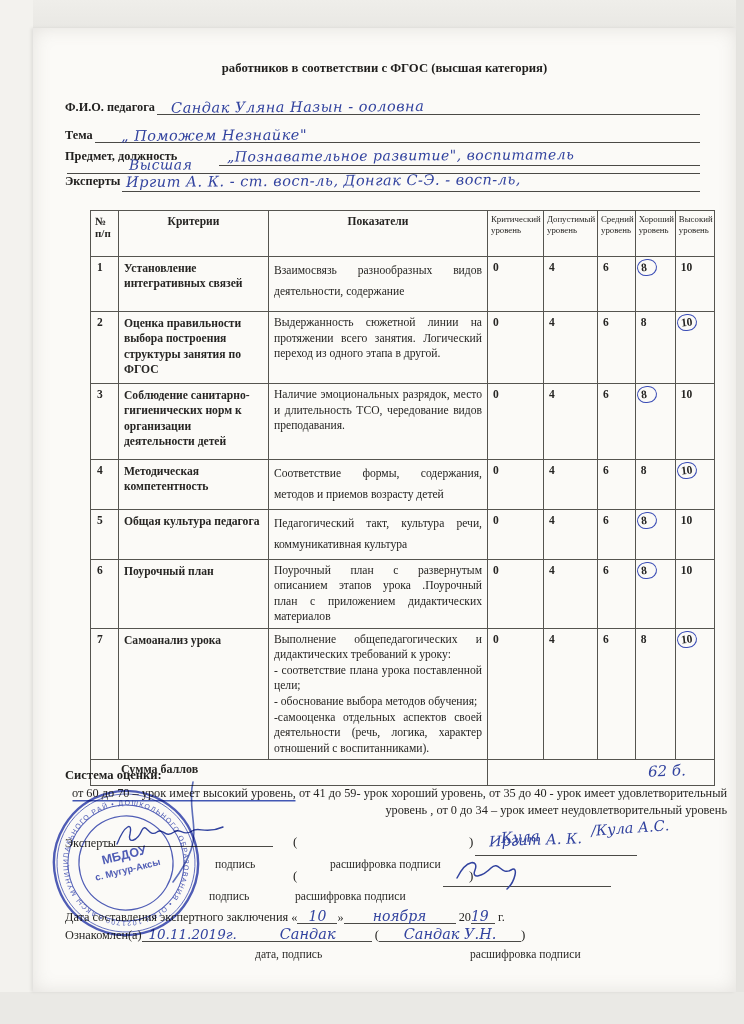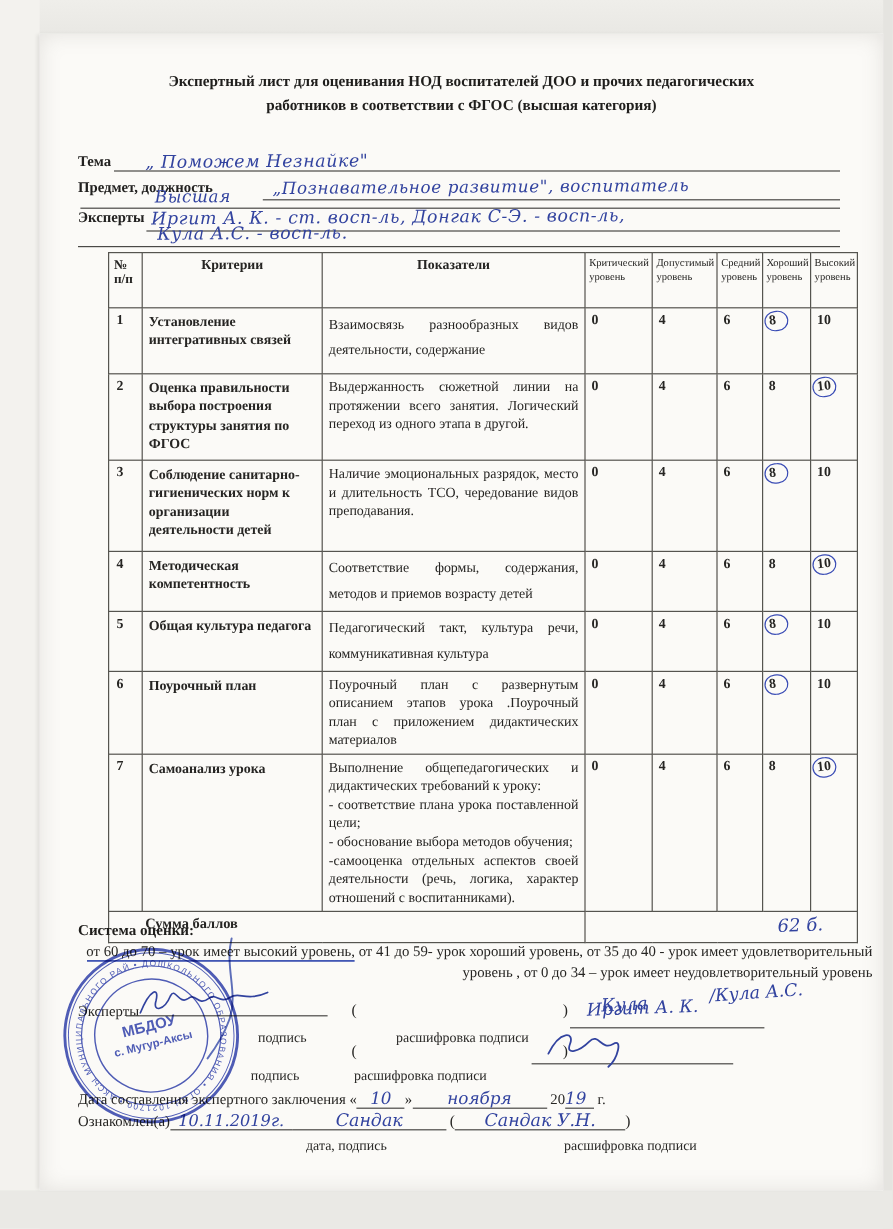--- a/index.html
+++ b/index.html
@@ -60,25 +60,30 @@
 
 <div class="scan-edge-top"></div>
 <div class="scan-edge-left"></div>
 <div class="scan-edge-right"></div>
 <div class="scan-edge-bottom"></div>
 
 <div class="page">
 
   
   <div class="abs title">
-    <div>Экспертный лист  для оценивания НОД воспитателей ДОО и прочих педагогических</div>
     <div>работников в соответствии с ФГОС (высшая категория)</div>
   </div>
 
   
+  <div class="abs frm" style="top:70px;">
+    <span class="lbl">Ф.И.О. педагога</span>
+    <span class="fill">
+        <span class="hw hw-val" style="padding-left:14px;font-size:14.5px;">Сандак  Уляна  Назын - ооловна</span>
+      </span>
+  </div>
 
   <div class="abs frm" style="top:98px;">
     <span class="lbl">Тема</span>
     <span class="fill">
         <span class="hw hw-val" style="padding-left:26px;font-size:14.5px;">„ Поможем  Незнайке"</span>
       </span>
   </div>
 
   <div class="abs frm" style="top:121px;gap:40px;">
     <span class="lbl">Предмет, должность</span>
@@ -93,25 +98,20 @@
       </span>
   </div>
 
   <div class="abs frm" style="top:146px;">
     <span class="lbl">Эксперты</span>
     <span class="fill">
         <span class="hw hw-val" style="padding-left:4px;margin-top:-4px;font-size:14.5px;">Иргит  А. К. - ст. восп-ль,    Донгак С-Э. - восп-ль,</span>
       </span>
   </div>
 
-  <div class="abs frm" style="top:162px;">
-    <span class="fill" style="margin-left:0;">
-        <span class="hw hw-val" style="padding-left:66px;margin-top:-4px;font-size:14.5px;">Кула  А.С.  -  восп-ль.</span>
-      </span>
-  </div>
 
   
   <table class="abs etable">
     <colgroup>
       <col style="width:28px">
         <col style="width:150px">
         <col style="width:219px">
       <col style="width:56px">
         <col style="width:54px">
         <col style="width:35px">

